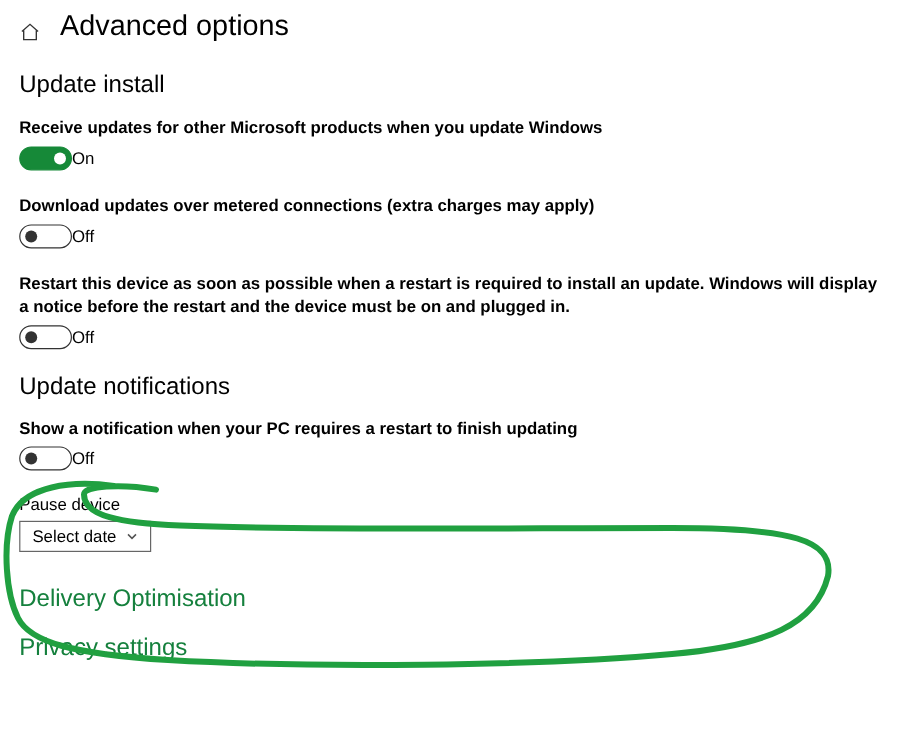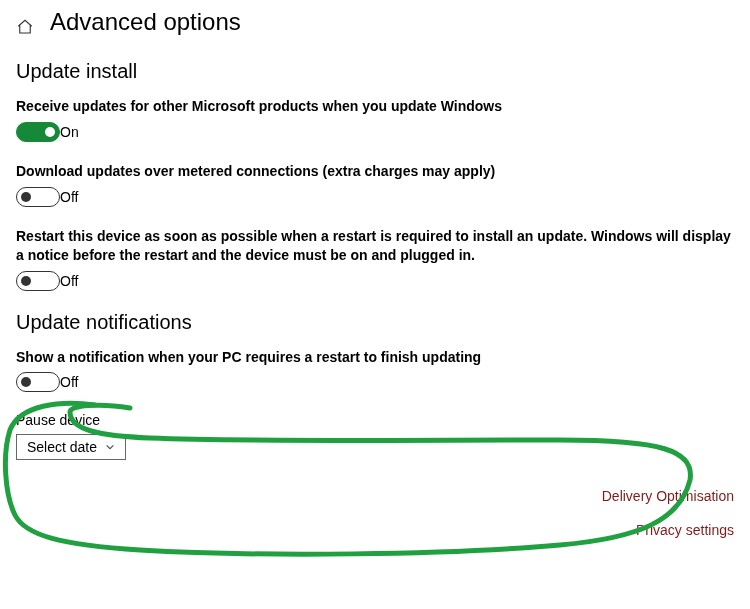--- a/index.html
+++ b/index.html
@@ -92,26 +92,25 @@
       cursor: pointer;
       background: #ffffff;
       margin-top: 6px;
     }
     .chevron {
       width: 10px;
       height: 10px;
       display: inline-flex;
     }
     .link {
-      color: #7f1d1d;
-      font-size: 14px;
+      color: #15803d;
+      font-size: 20px;
       cursor: pointer;
       display: block;
       margin-bottom: 18px;
-      text-align: right;
     }
     .pause-label {
       font-size: 14px;
       margin-top: 4px;
     }
     .annotation {
       position: absolute;
       pointer-events: none;
     }
   </style>

